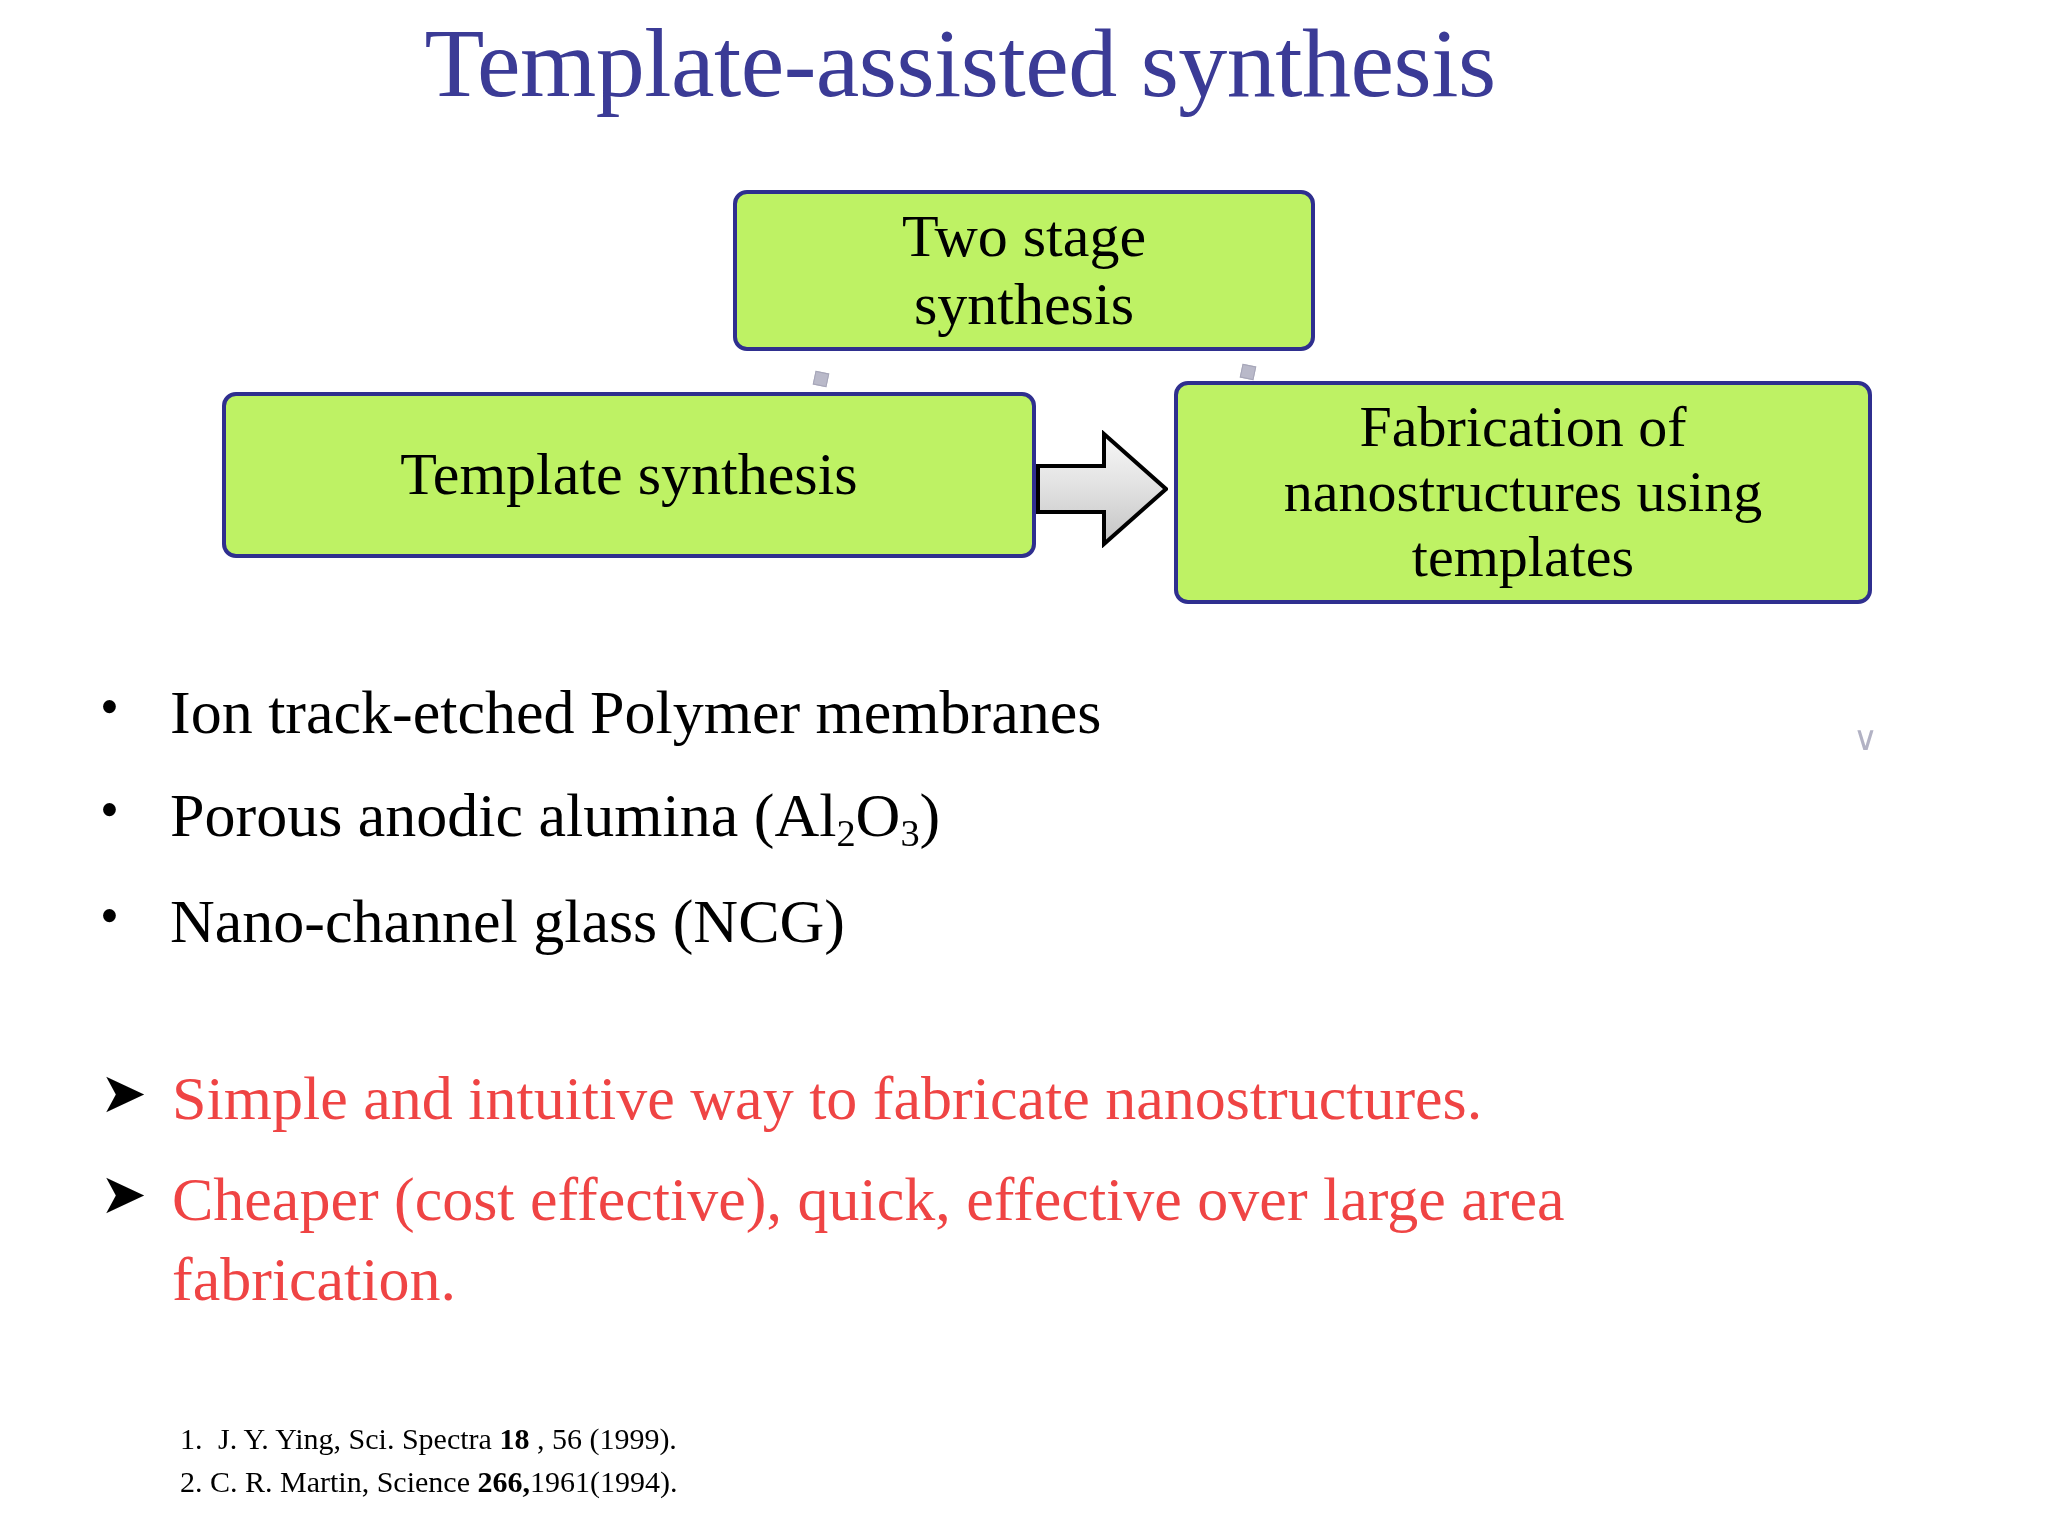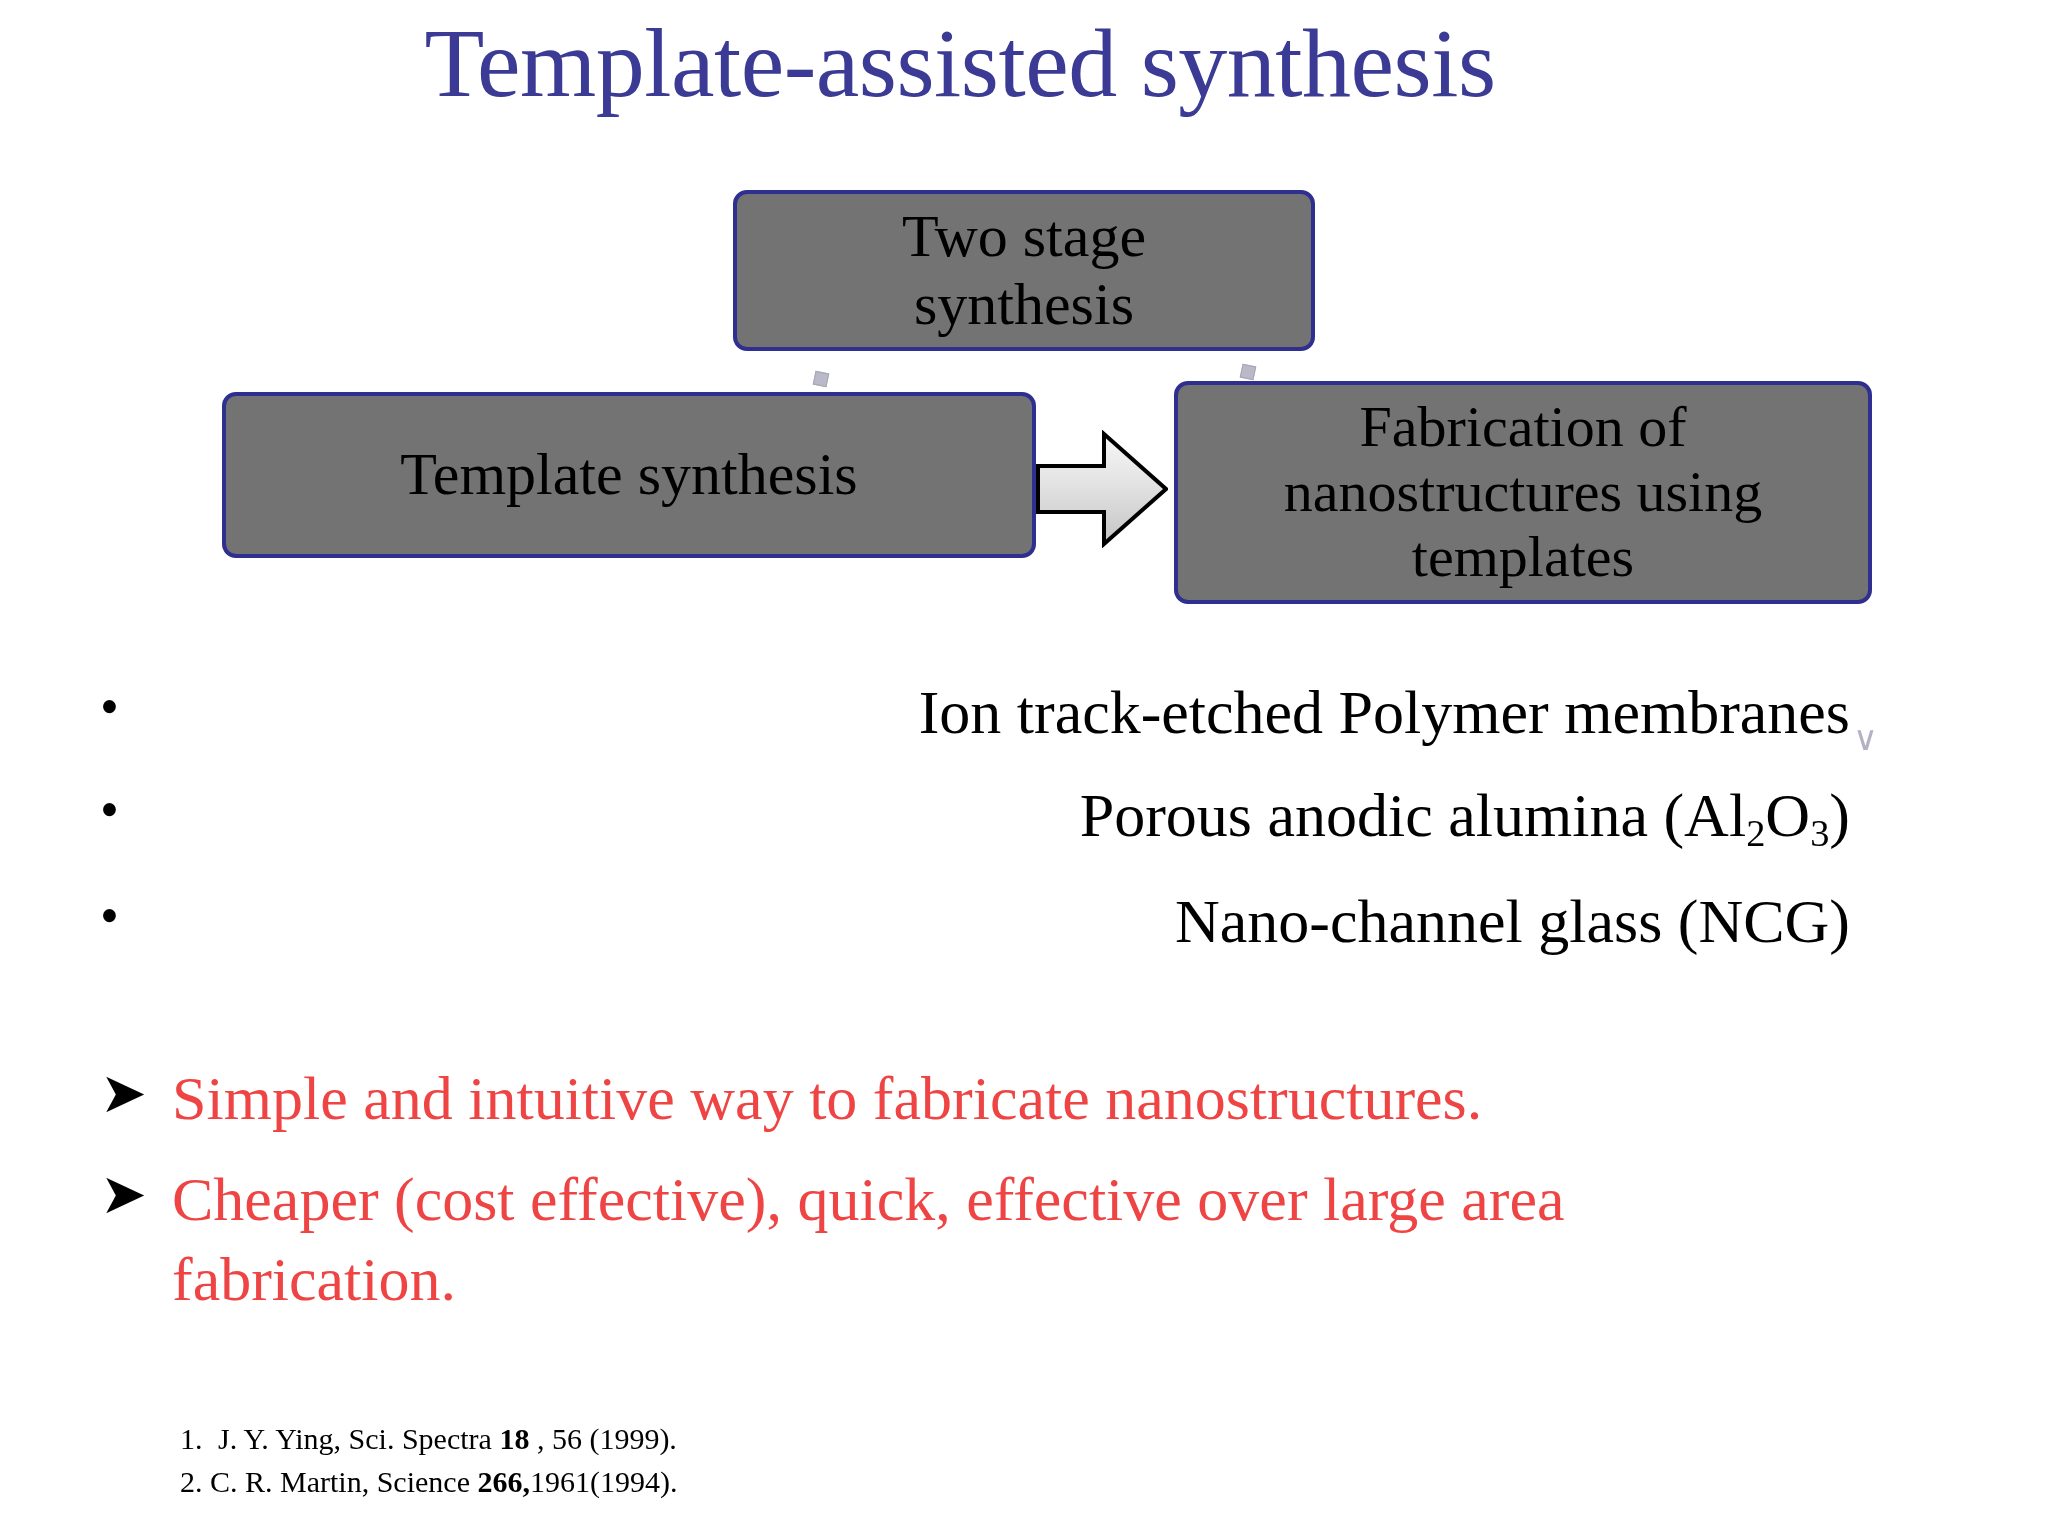--- a/index.html
+++ b/index.html
@@ -31,21 +31,21 @@
     letter-spacing: -0.5px;
     white-space: nowrap;
   }
 
   
   .flow-box {
     position: absolute;
     box-sizing: border-box;
     border: 4px solid #2f2f8f;
     border-radius: 14px;
-    background: #737373;
+    background: #bef264;
     color: #000000;
     display: flex;
     align-items: center;
     justify-content: center;
     text-align: center;
     line-height: 1.12;
   }
   #box-two-stage {
     left: 733px;
     top: 190px;
@@ -119,21 +119,20 @@
     font-size: 54px;
     line-height: 1.32;
     color: #000000;
     text-align: left;
   }
   .bullet-text {
     flex: 1 1 auto;
     font-size: 62px;
     line-height: 1.3;
     color: #000000;
-    text-align: right;
   }
   .bullet-text sub {
     font-size: 0.62em;
     vertical-align: -0.26em;
   }
 
   #arrow-list {
     position: absolute;
     left: 100px;
     top: 1058px;

